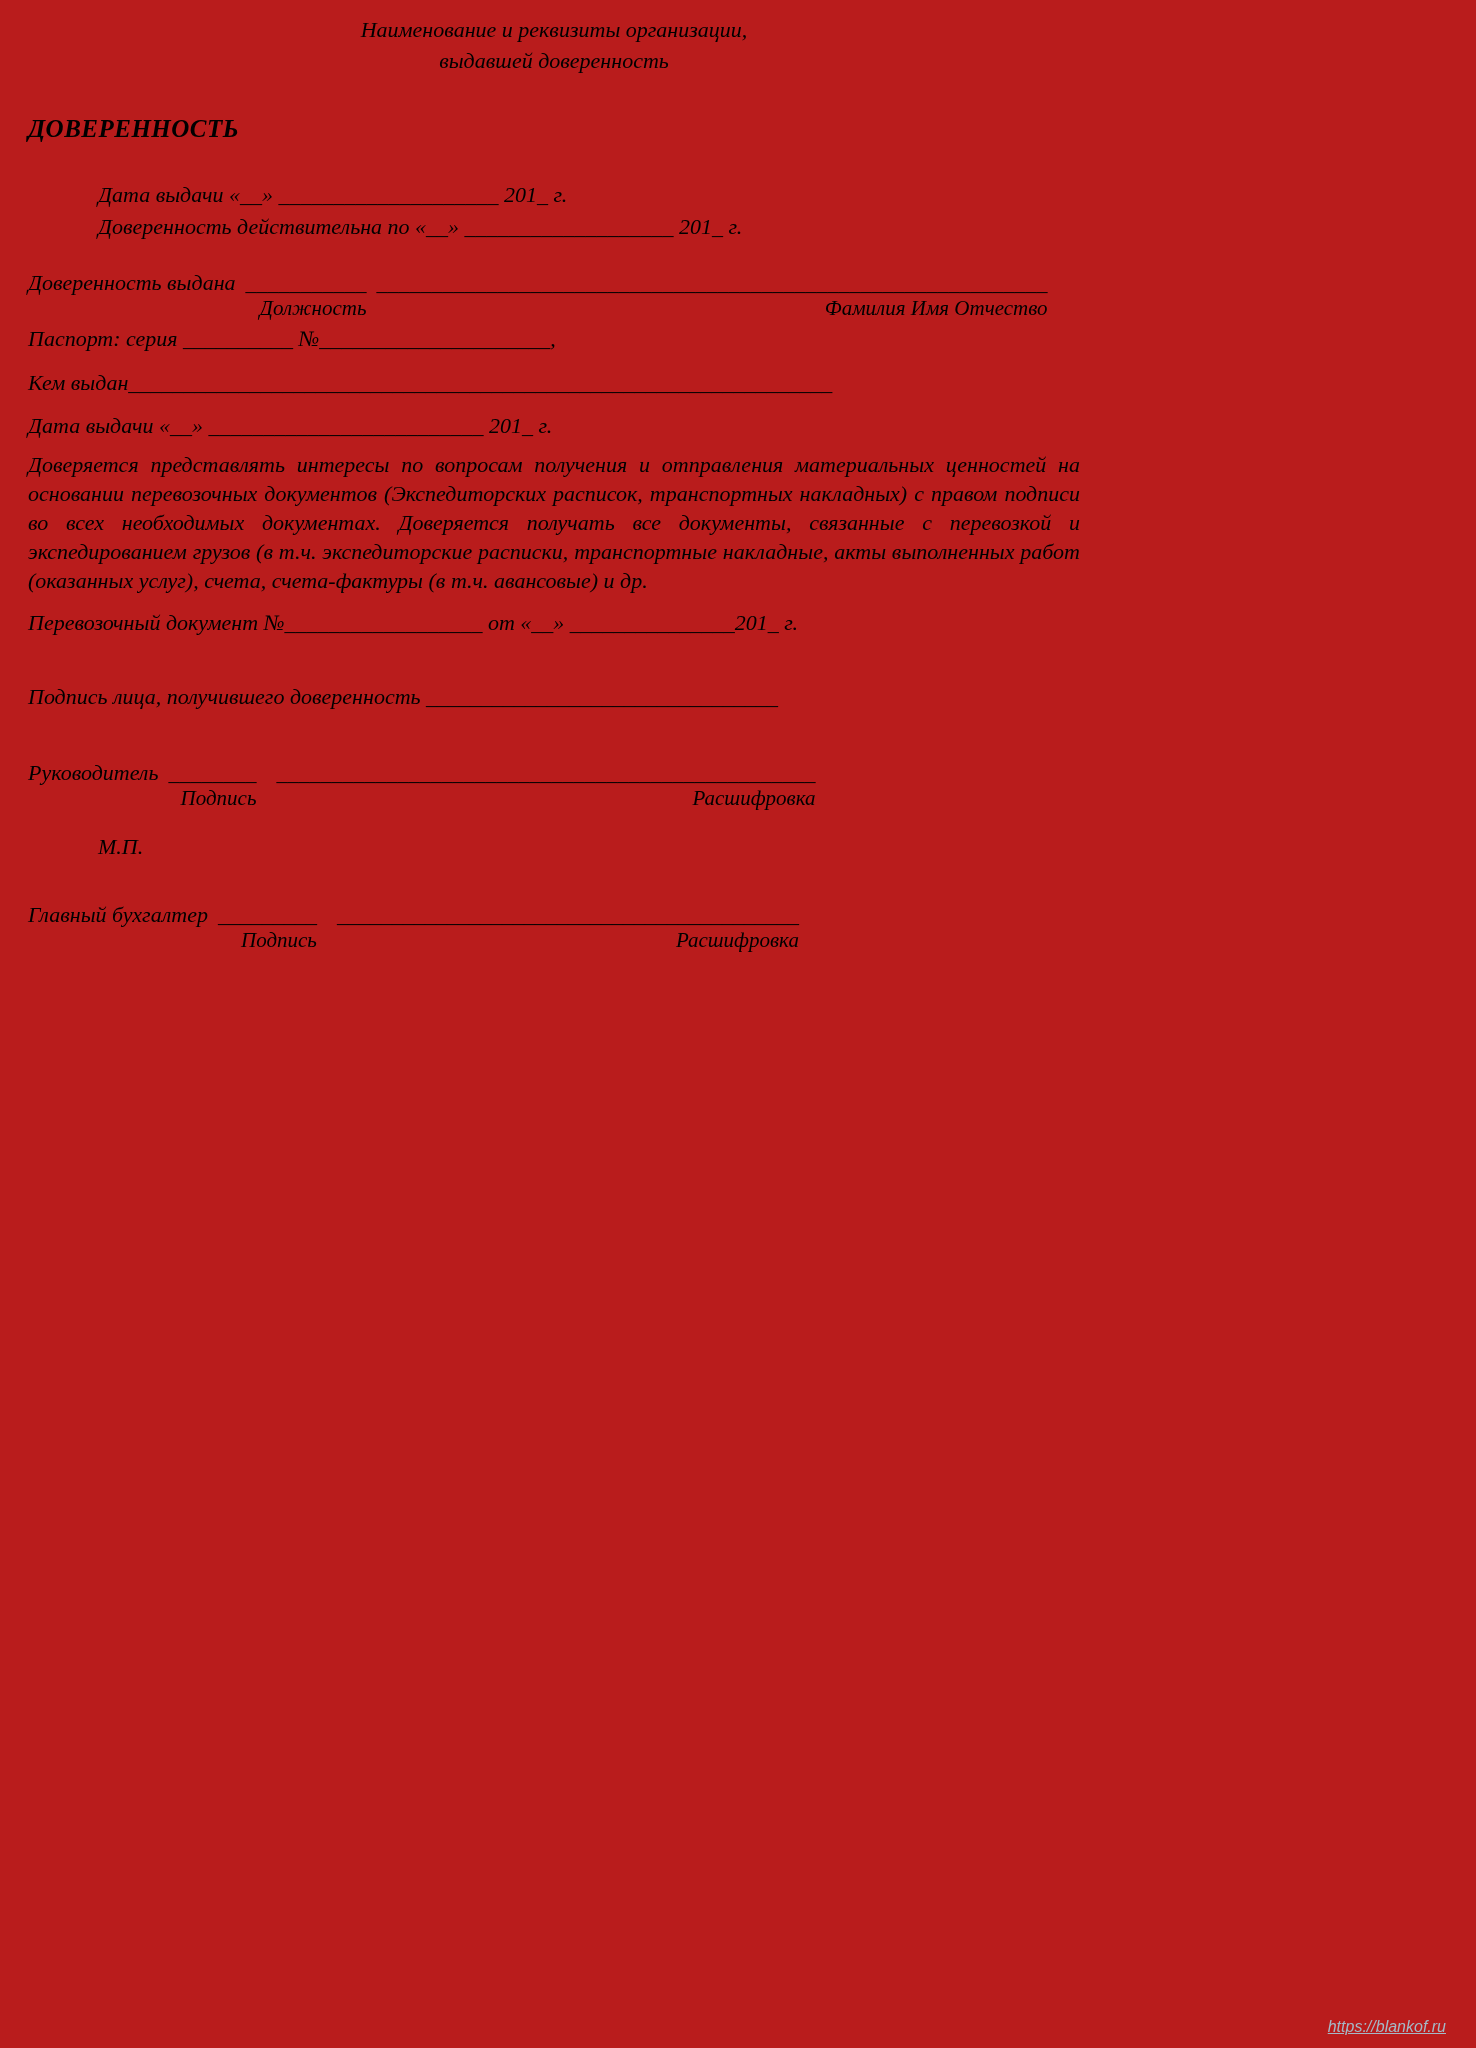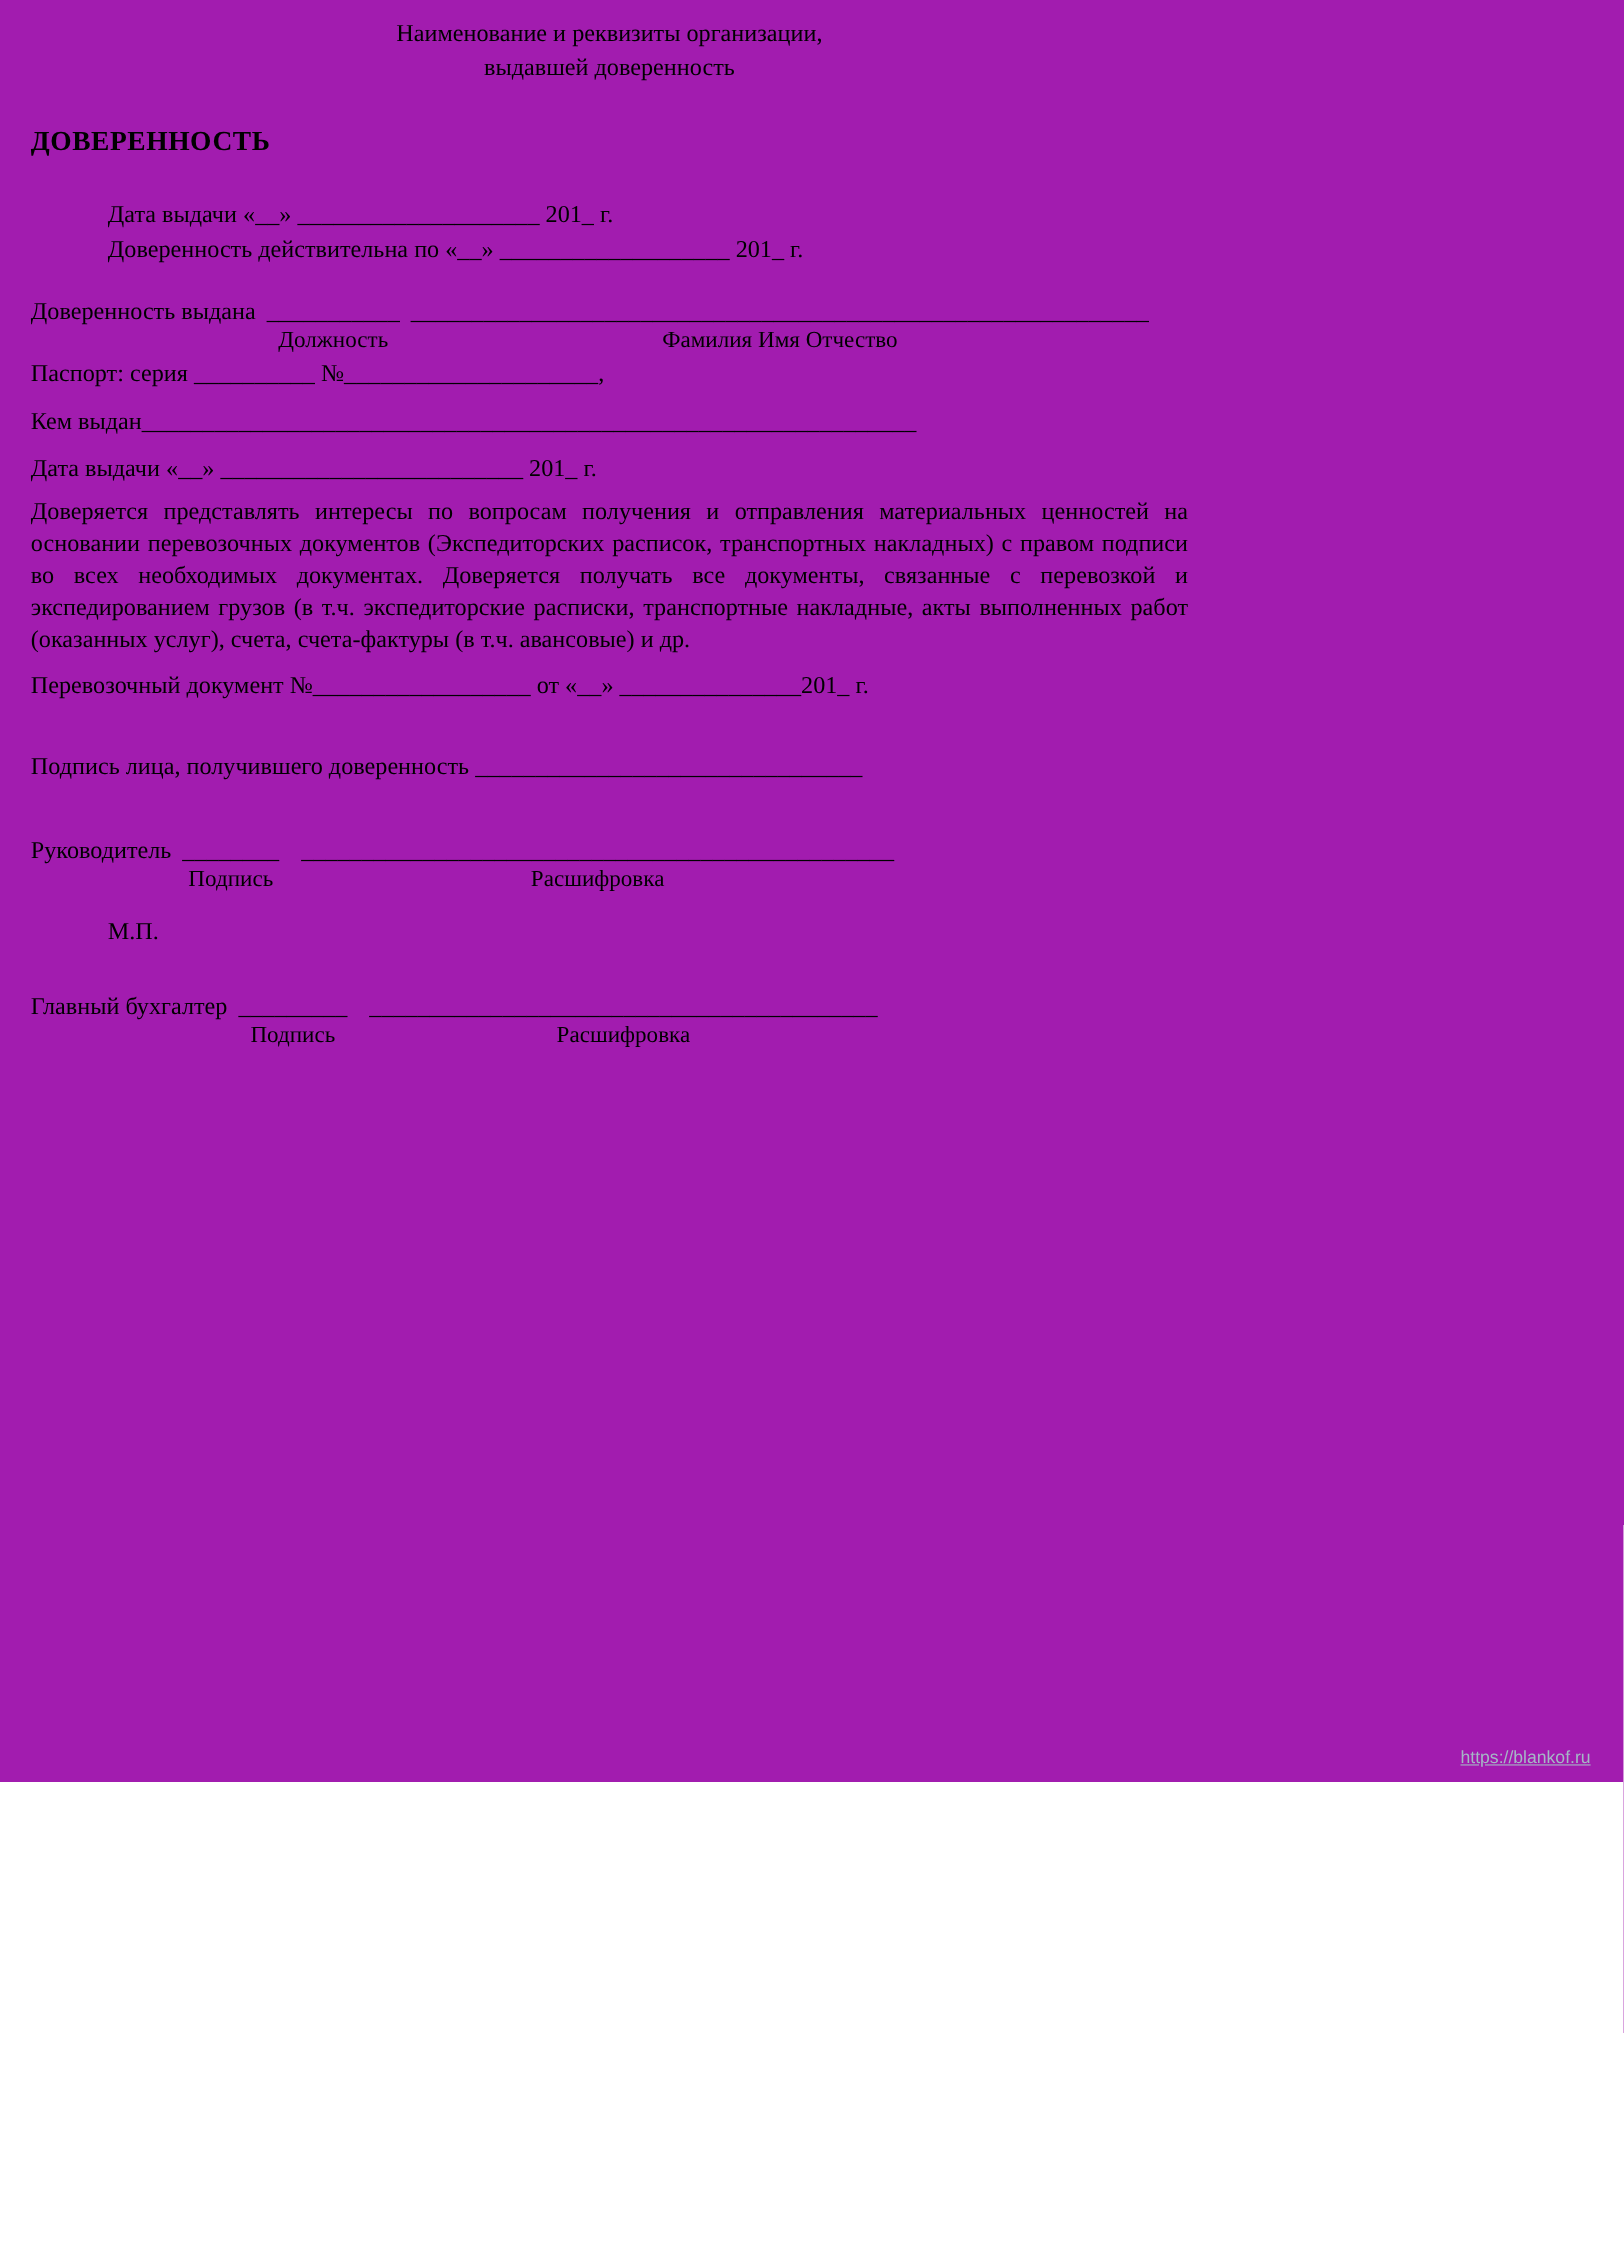--- a/index.html
+++ b/index.html
@@ -1,23 +1,24 @@
 <!DOCTYPE html>
 <html><head>
 <meta charset="utf-8">
 <style>
   html, body { margin: 0; padding: 0; background: #ffffff; }
   .page {
     position: relative;
     width: 1476px;
-    height: 1620px;
-    background: #a21caf;
+    height: 2048px;
+    background: #b91c1c;
     color: #000000;
     font-family: "Liberation Serif", "DejaVu Serif", serif;
     overflow: hidden;
+    font-style: italic;
   }
   .content {
     position: absolute;
     left: 28px;
     top: 8px;
     width: 1052px;
     font-size: 22px;
     line-height: 32px;
   }
   .org-header { text-align: center; line-height: 31px; padding-top: 6px; }
@@ -26,21 +27,21 @@
     font-weight: bold;
     font-size: 25px;
     margin-top: 37px;
     letter-spacing: 0.5px;
   }
   .line { white-space: nowrap; }
   .indent { margin-left: 70px; }
   .dates { margin-top: 34px; }
   .blank { white-space: nowrap; letter-spacing: 0; }
   .row { display: flex; align-items: baseline; }
-  .col { display: inline-flex; flex-direction: column; align-items: center; }
+  .col { display: inline-flex; flex-direction: column; align-items: flex-end; }
   .caption { font-size: 21px; line-height: 17px; margin-top: 1px; }
   .gap-s { margin-left: 10px; }
   .gap-m { margin-left: 20px; }
   .issued-to { margin-top: 24px; }
   .passport-line { margin-top: 6px; }
   .kem-line { margin-top: 12px; }
   .pass-date-line { margin-top: 11px; }
   .paragraph {
     margin-top: 8px;
     text-align: justify;

